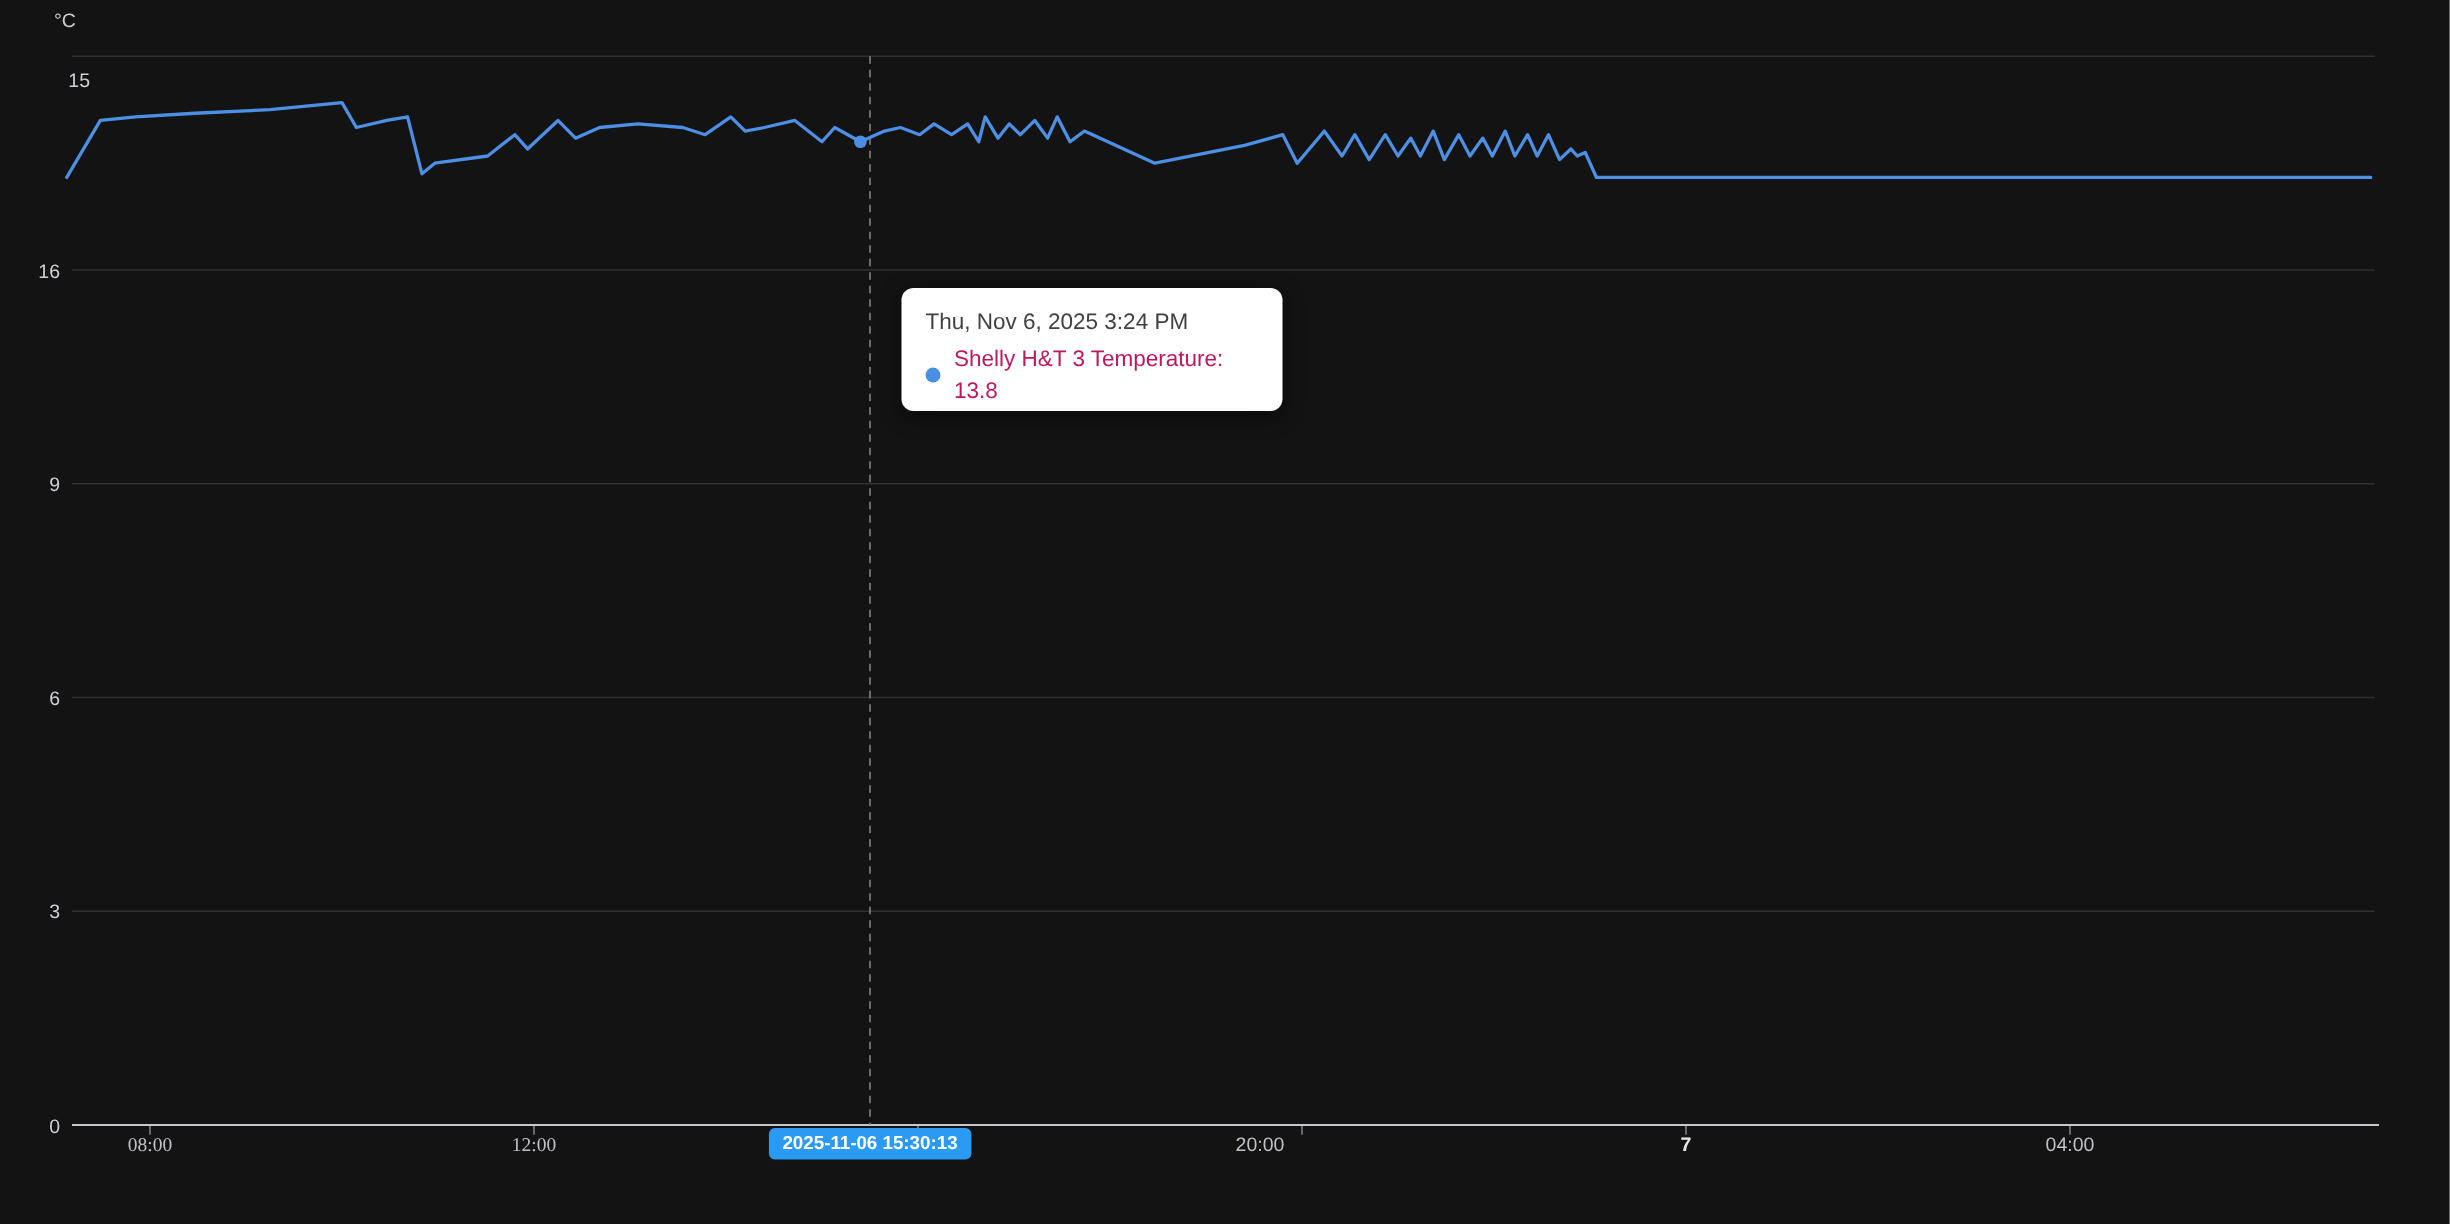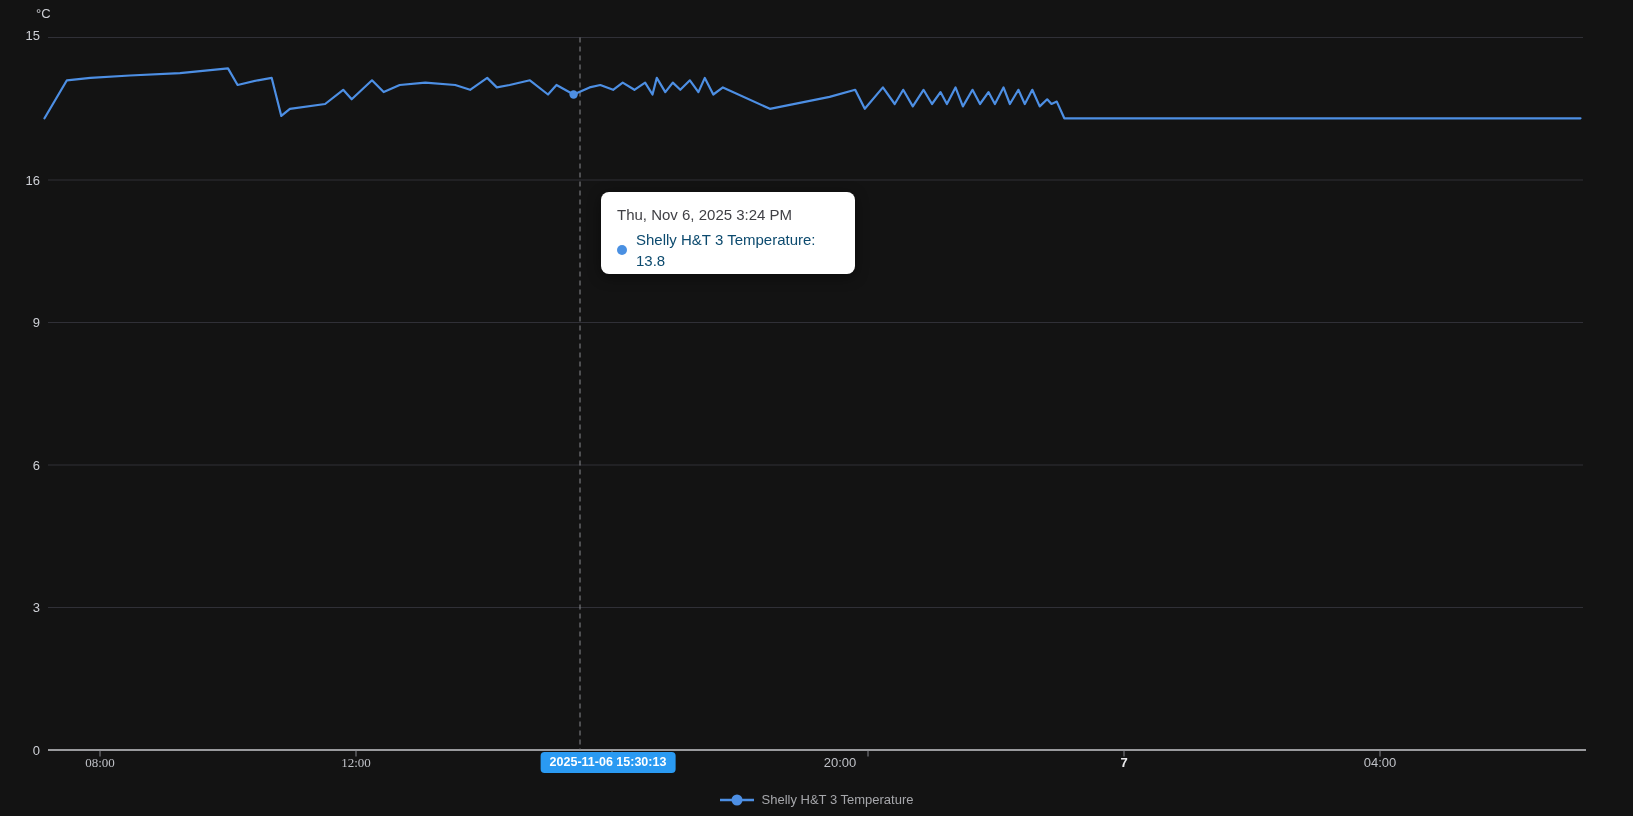--- a/index.html
+++ b/index.html
@@ -56,21 +56,21 @@
     background: #ffffff;
     border-radius: 8px;
     padding: 12px 16px 3px 16px;
     box-shadow: 0 3px 14px rgba(0,0,0,0.45);
     font-size: 15px;
     line-height: 21px;
   }
   #tooltip-title { color: #404045; }
   #tooltip-row {
     margin-top: 4px;
-    color: #0c4a6e;
+    color: #be185d;
     display: flex;
     align-items: center;
   }
   #tooltip-dot {
     display: inline-block;
     width: 10px; height: 10px;
     border-radius: 50%;
     margin-right: 9px;
     flex: 0 0 auto;
   }
@@ -109,43 +109,34 @@
     </svg>
 
   <div id="unit-label">°C</div>
 
   <div id="y-labels">
       <div class="y-label" style="top: 740.5px;">0</div>
       <div class="y-label" style="top: 598px;">3</div>
       <div class="y-label" style="top: 455.5px;">6</div>
       <div class="y-label" style="top: 313px;">9</div>
       <div class="y-label" style="top: 170.5px;">16</div>
-      <div class="y-label" style="top: 26px;">15</div>
+      <div class="y-label" style="top: 44px; padding-left: 20px;">15</div>
     </div>
   <div id="x-labels">
       <div class="x-label" style="left: 100px; font-family: Liberation Serif, serif;">08:00</div>
       <div class="x-label" style="left: 356px; font-family: Liberation Serif, serif;">12:00</div>
       <div class="x-label" style="left: 840px;">20:00</div>
       <div class="x-label bold" style="left: 1124px;">7</div>
       <div class="x-label" style="left: 1380px; text-align: center;">04:00</div>
     </div>
 
-  <div id="selected-pill" style="left: 580px; background: rgb(42, 154, 242); color: rgb(255, 255, 255); margin-left: 28px;">2025-11-06 15:30:13</div>
+  <div id="selected-pill" style="left: 580px; background: rgb(42, 154, 242); color: rgb(255, 255, 255);">2025-11-06 15:30:13</div>
 
   <div id="tooltip">
     <div id="tooltip-title">Thu, Nov 6, 2025 3:24 PM</div>
     <div id="tooltip-row">
       <span id="tooltip-dot" style="background: rgb(74, 144, 226);"></span>
       <span>Shelly H&amp;T 3 Temperature: 13.8</span>
     </div>
   </div>
 
-  <div id="legend">
-    <span id="legend-item" style="display:flex;align-items:center;gap:8px;cursor:pointer;">
-      <svg id="legend-marker" width="34" height="12" viewBox="0 0 34 12">
-          <line x1="0" y1="6" x2="34" y2="6" stroke="#4d8fe4" stroke-width="2.6"></line>
-          <circle cx="17" cy="6" r="5.5" fill="#4d8fe4"></circle>
-        </svg>
-      <span id="legend-label">Shelly H&amp;T 3 Temperature</span>
-    </span>
-  </div>
 
 </div>
 
 </body></html>

